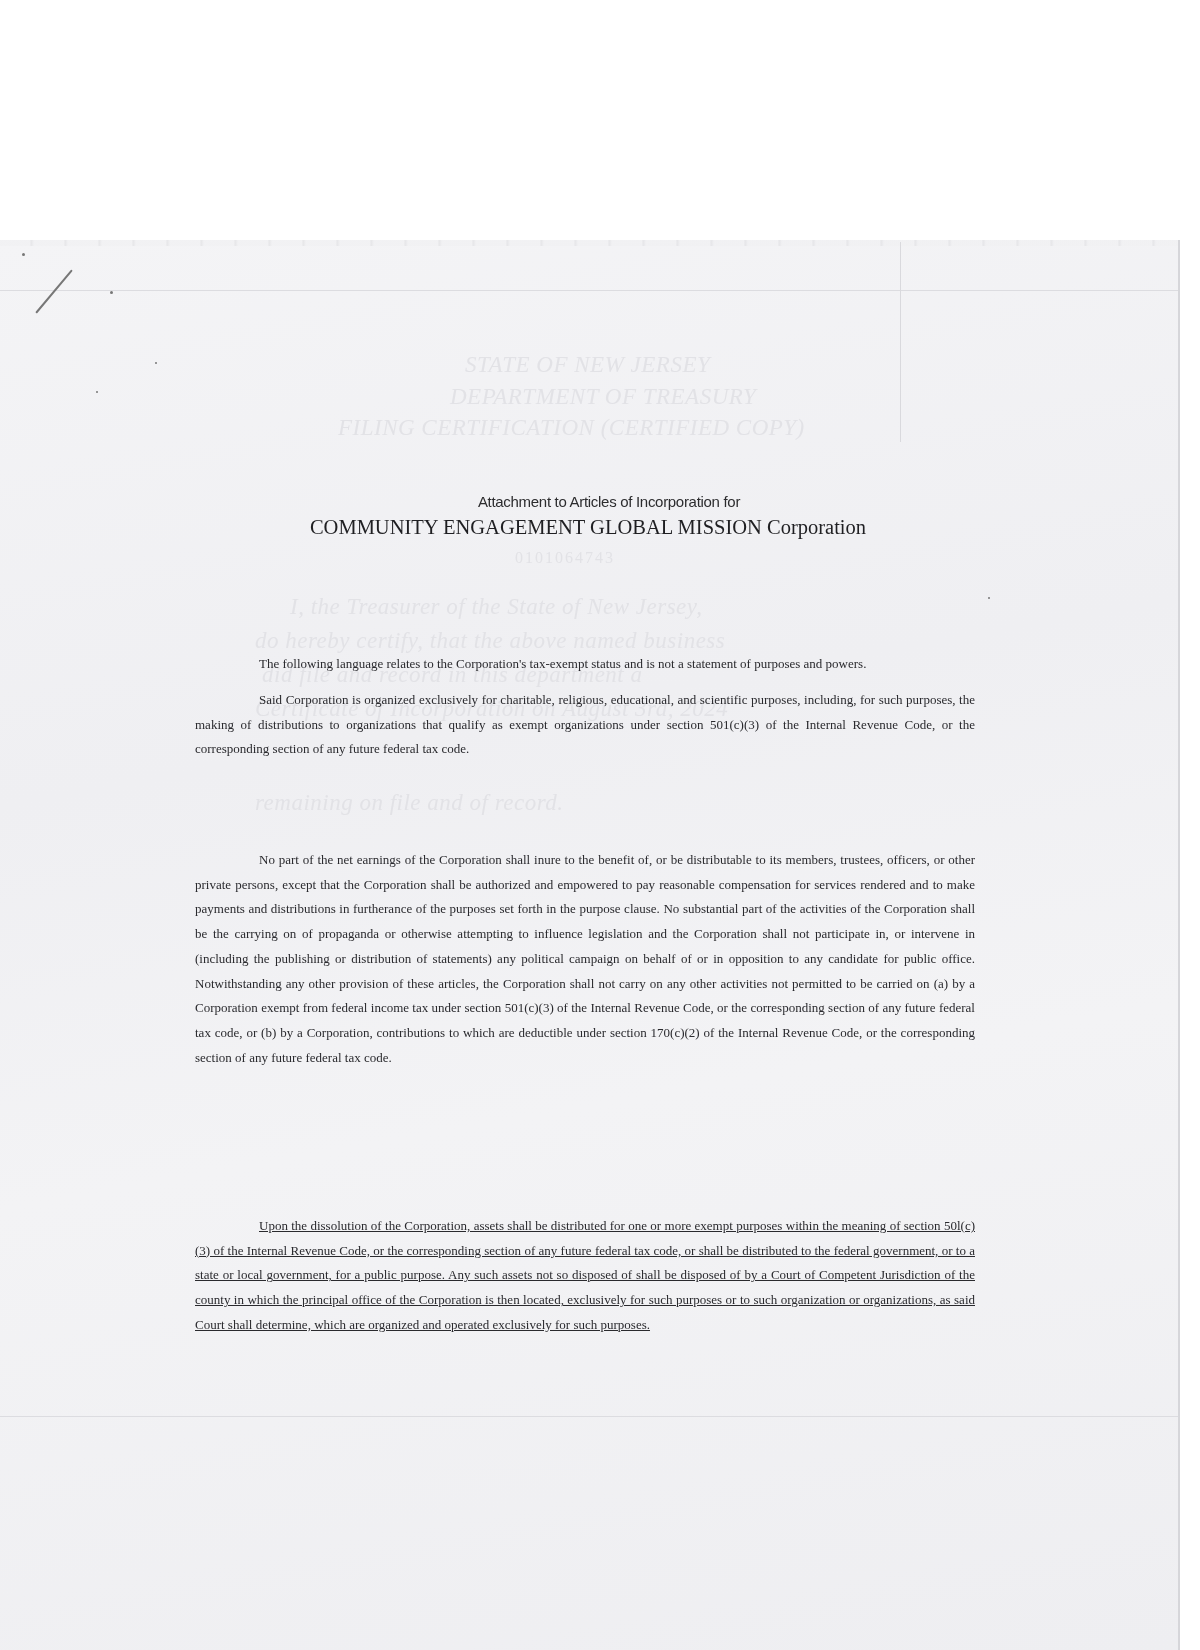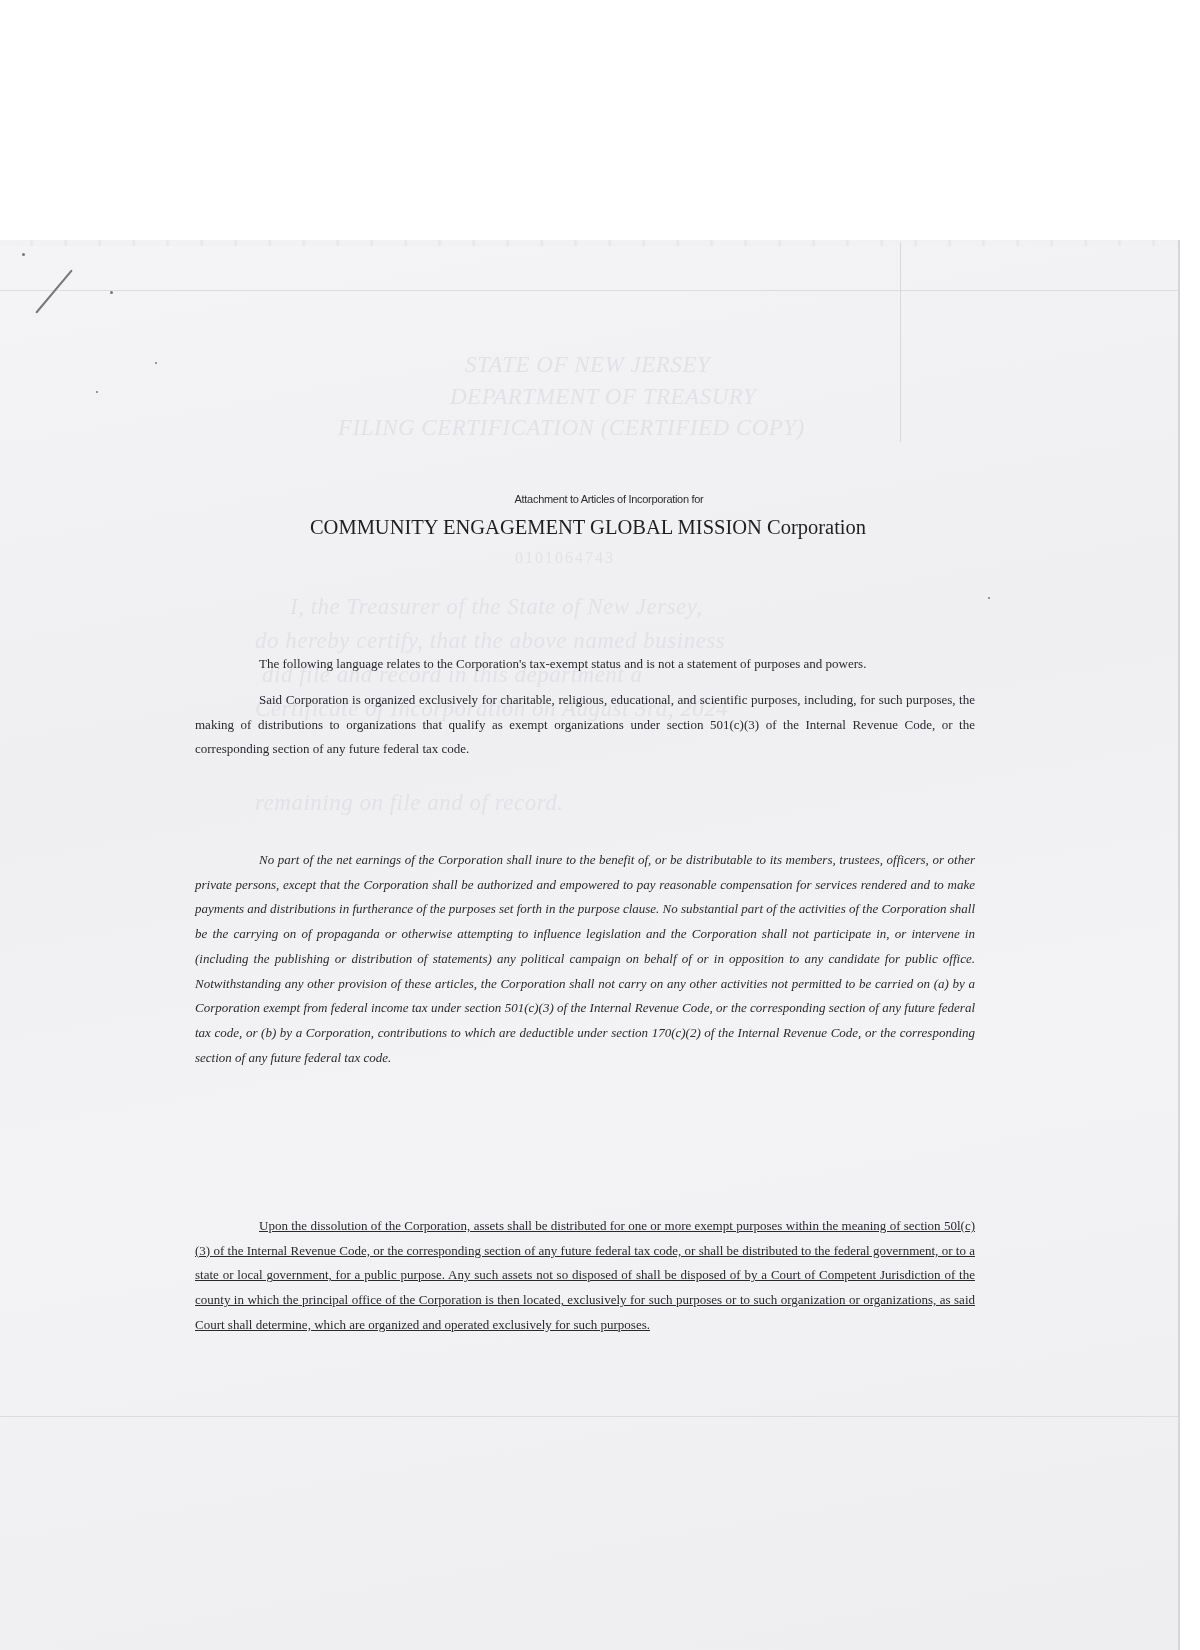--- a/index.html
+++ b/index.html
@@ -42,21 +42,21 @@
       white-space: nowrap; letter-spacing: 0.5px;
     }
     .ghost.head { font-size: 23px; font-style: italic; }
     .ghost.body { font-size: 23px; }
     .ghost.num { font-style: normal; font-size: 16px; letter-spacing: 2px; }
 
     .doc-subtitle {
       position: absolute; left: 0; width: 1178px; top: 493px;
       text-align: center;
       font-family: "Liberation Sans", sans-serif;
-      font-size: 11px; color: #2c2c2e;
+      font-size: 15px; color: #2c2c2e;
       letter-spacing: -0.3px;
       padding-left: 40px; box-sizing: border-box;
     }
     .doc-title {
       position: absolute; left: 0; width: 1086px; top: 516px;
       text-align: center;
       font-family: "Liberation Serif", serif;
       font-size: 20.5px; color: #1f1f22;
       padding-left: 90px; box-sizing: border-box;
     }
@@ -64,21 +64,21 @@
       position: absolute; left: 195px; width: 780px;
       font-family: "Liberation Serif", serif;
       font-size: 13px; line-height: 24.7px; color: #2a2a2e;
       text-align: justify;
     }
     .body-text p {
       margin: 0; text-indent: 64px;
     }
     #p1 { top: 652px; }
     #p2 { top: 688px; }
-    #p3 { top: 848px; font-style: italic; }
+    #p3 { top: 848px; }
     #p4 { top: 1214px; text-decoration: underline; }
   </style>
 </head>
 <body>
 
 <div class="paper"></div>
 <div class="edge-speckle"></div>
 
 <div class="hline" style="left:0;top:290px;width:1178px;"></div>
 <div class="hline" style="left:0;top:1416px;width:1178px;"></div>

